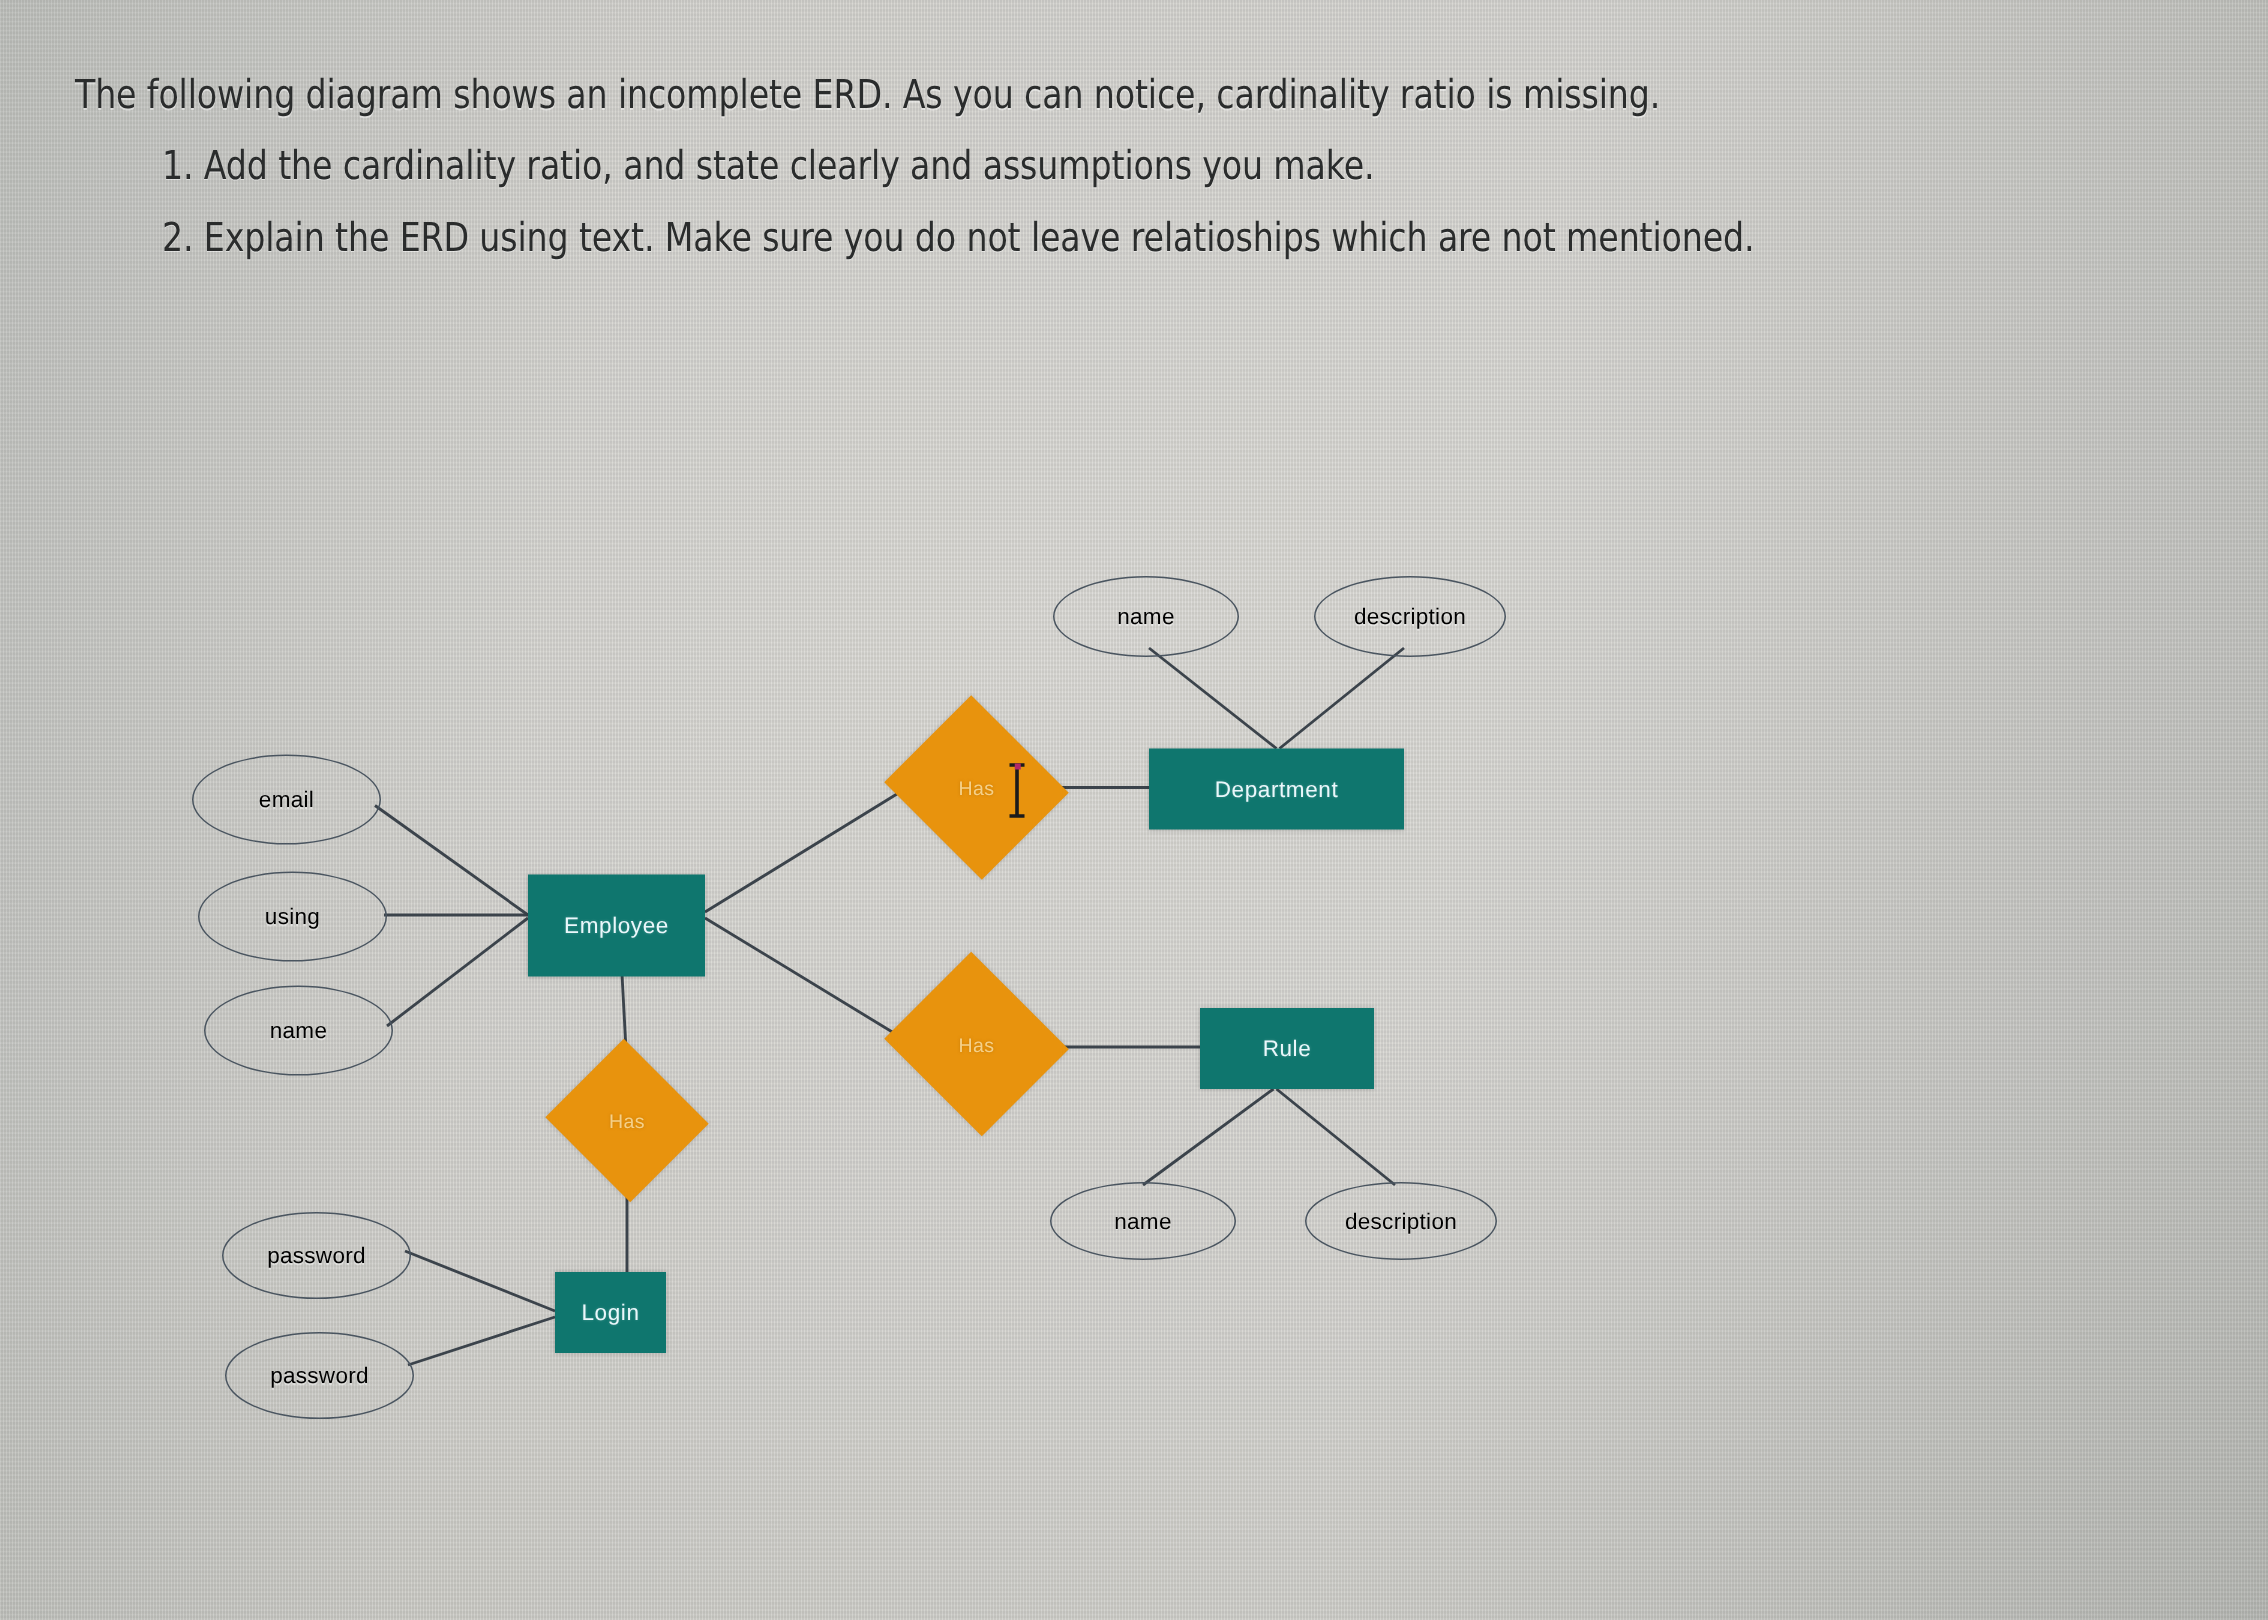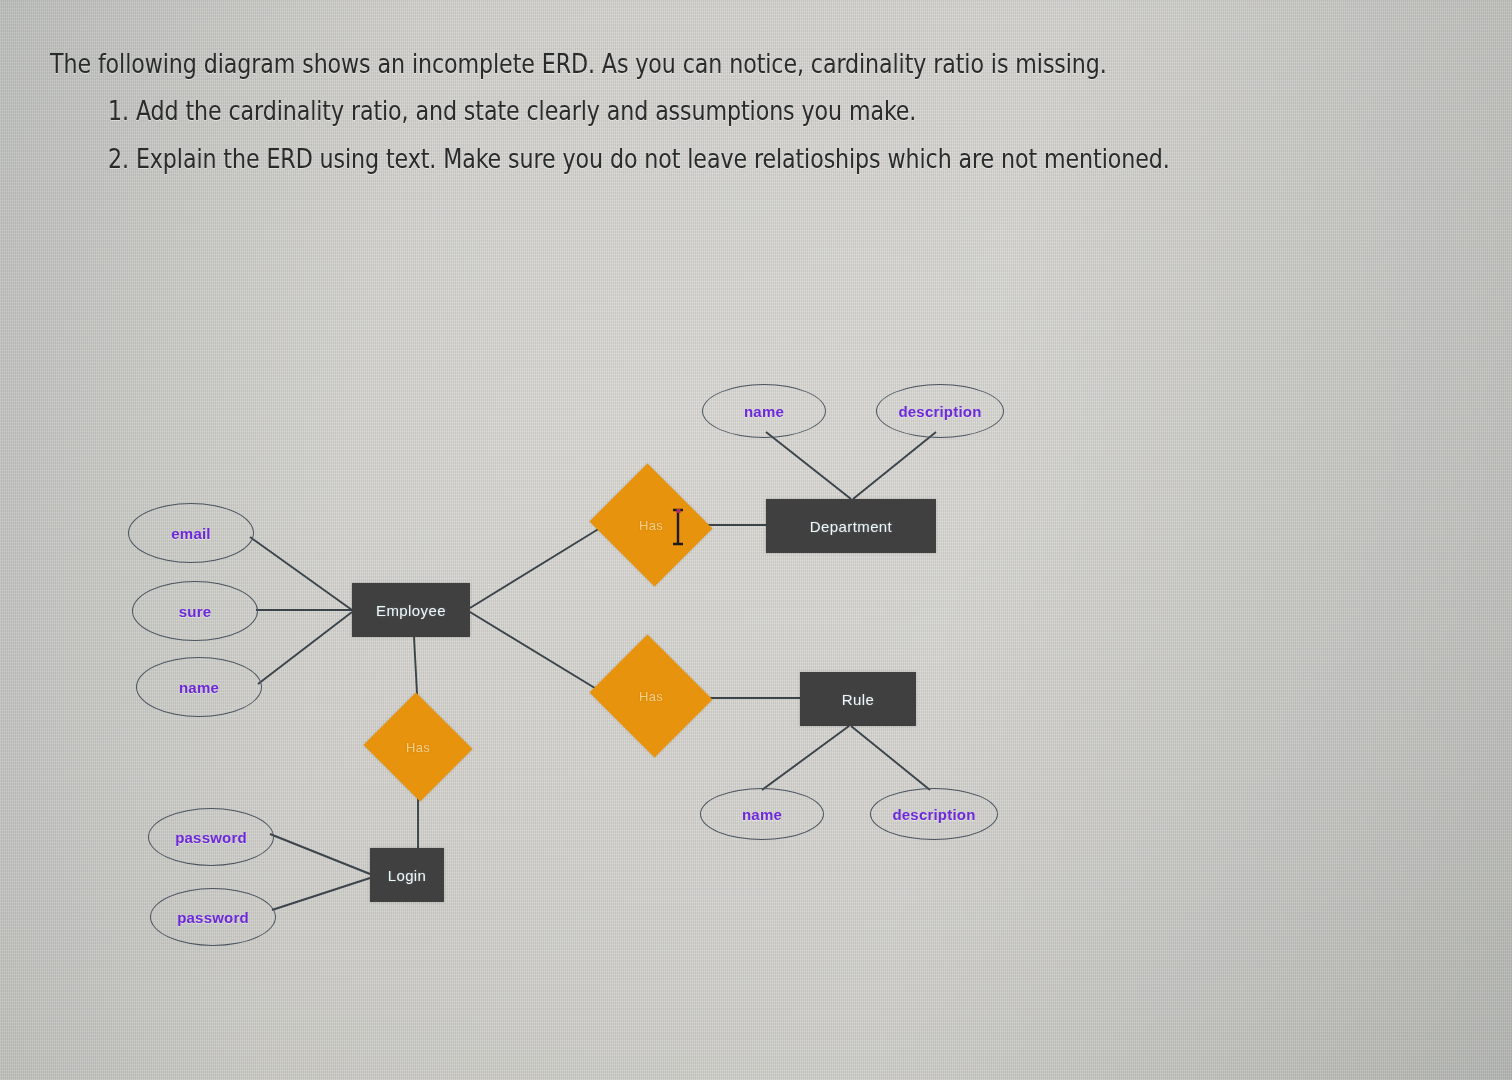--- a/index.html
+++ b/index.html
@@ -48,21 +48,21 @@
   .l1{position:absolute;left:108px;top:95px;}
   .l2{position:absolute;left:108px;top:143px;}
 
   
   #erd{position:absolute;left:0;top:0;width:1512px;height:1080px;}
   #wires{position:absolute;left:0;top:0;width:1512px;height:1080px;}
 
   .node{position:absolute;display:flex;align-items:center;justify-content:center;}
 
   .entity{
-    background:#404040;
+    background:#0f766e;
     color:#eaf7fb;
     font-size:15px;
     letter-spacing:0.4px;
     box-shadow:0 0 3px rgba(0,0,0,0.18);
     text-shadow:0 0 2px rgba(255,255,255,0.25);
   }
   .rel{
     color:#f5d089;
     font-size:13px;
     letter-spacing:0.3px;
@@ -72,24 +72,24 @@
     background:#e8930d;
     transform:rotate(45deg);
     box-shadow:0 0 3px rgba(0,0,0,0.15);
   }
   .rel span{position:relative;z-index:2;text-shadow:0 0 2px rgba(180,110,0,0.6);}
 
   .attr{
     border:1.6px solid #4a5560;
     border-radius:50%;
     background:transparent;
-    color:#6d28d9;
+    color:#000000;
     font-size:15px;
     letter-spacing:0.2px;
-    font-weight:700;
+    font-weight:400;
     text-shadow:0 1px 0 rgba(255,255,255,0.4);
     text-align:right;
   }
 
   
   #caret{
     position:absolute;left:670px;top:508px;width:16px;height:38px;
     pointer-events:none;
   }
 </style>
@@ -118,21 +118,21 @@
         <line x1="414" y1="637" x2="418" y2="712" stroke="#3b434b" stroke-width="1.9"></line>
         <line x1="418" y1="784" x2="418" y2="848" stroke="#3b434b" stroke-width="1.9"></line>
         <line x1="270" y1="834" x2="370" y2="874" stroke="#3b434b" stroke-width="1.9"></line>
         <line x1="272" y1="910" x2="370" y2="878" stroke="#3b434b" stroke-width="1.9"></line>
         <line x1="766" y1="432" x2="851" y2="499" stroke="#3b434b" stroke-width="1.9"></line>
         <line x1="936" y1="432" x2="853" y2="499" stroke="#3b434b" stroke-width="1.9"></line>
         <line x1="762" y1="790" x2="849" y2="726" stroke="#3b434b" stroke-width="1.9"></line>
         <line x1="930" y1="790" x2="851" y2="726" stroke="#3b434b" stroke-width="1.9"></line>
       </svg>
     <div id="shapes">
-        <div class="node entity" style="left: 352px; top: 583px; width: 118px; height: 54px;">
+        <div class="node entity" style="left: 352px; top: 583px; width: 118px; height: 68px;">
           <span>Employee</span>
         </div>
         <div class="node entity" style="left: 766px; top: 499px; width: 170px; height: 54px;">
           <span>Department</span>
         </div>
         <div class="node entity" style="left: 800px; top: 672px; width: 116px; height: 54px;">
           <span>Rule</span>
         </div>
         <div class="node entity" style="left: 370px; top: 848px; width: 74px; height: 54px;">
           <span>Login</span>
@@ -146,21 +146,21 @@
           <span>Has</span>
         </div>
         <div class="node rel" style="left: 378px; top: 710px; width: 80px; height: 74px;">
           <div class="dia"></div>
           <span>Has</span>
         </div>
         <div class="node attr" style="left: 128px; top: 503px; width: 124px; height: 58px;">
           <span>email</span>
         </div>
         <div class="node attr" style="left: 132px; top: 581px; width: 124px; height: 58px;">
-          <span>sure</span>
+          <span>using</span>
         </div>
         <div class="node attr" style="left: 136px; top: 657px; width: 124px; height: 58px;">
           <span>name</span>
         </div>
         <div class="node attr" style="left: 148px; top: 808px; width: 124px; height: 56px;">
           <span>password</span>
         </div>
         <div class="node attr" style="left: 150px; top: 888px; width: 124px; height: 56px;">
           <span>password</span>
         </div>

